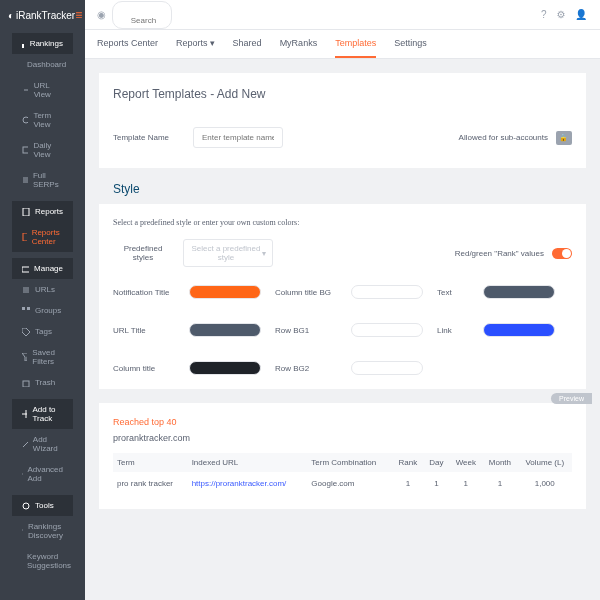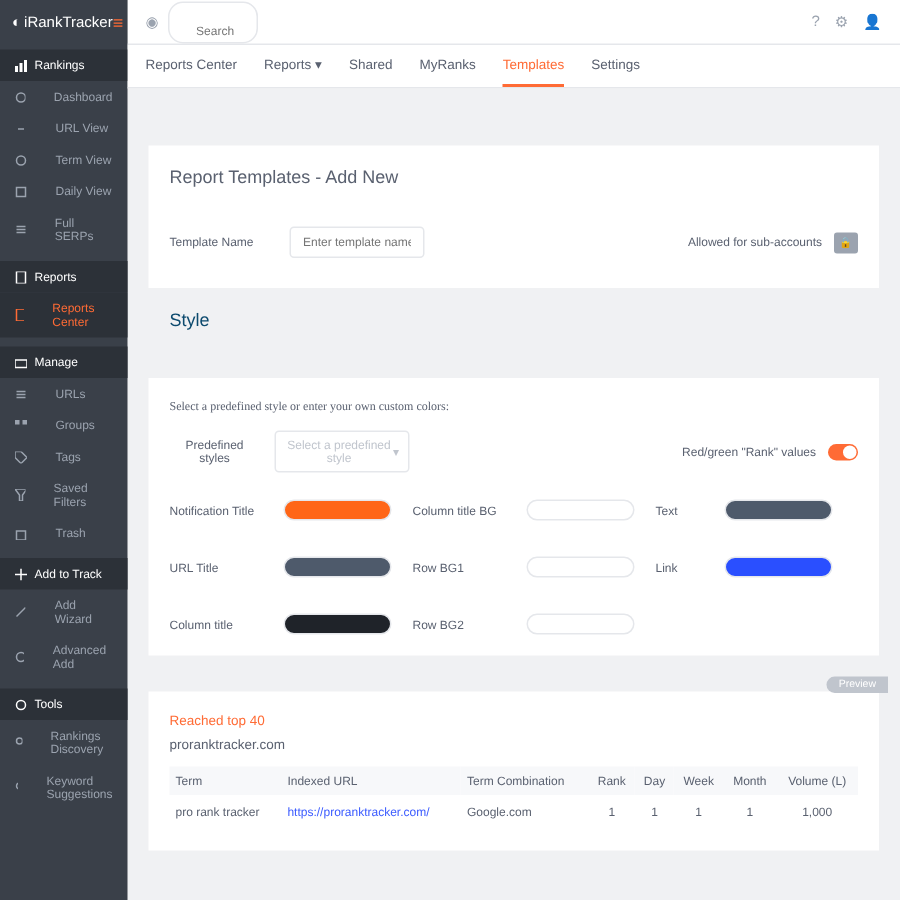--- a/index.html
+++ b/index.html
@@ -2,39 +2,39 @@
 <html><head>
 <meta charset="utf-8">
 <style>
 * { margin:0; padding:0; box-sizing:border-box; font-family:-apple-system,Arial,sans-serif; }
 body { background:#f0f1f3; font-size:10px; color:#5a6170; width:600px; height:600px; overflow:hidden; }
 .app { display:flex; height:600px; }
 .sidebar { width:85px; background:#3a4049; color:#9ba3af; display:flex; flex-direction:column; font-size:8px; }
 .logo { display:flex; align-items:center; justify-content:space-between; padding:6px 8px; height:30px; background:#3a4049; }
 .logo-text { color:#fff; font-size:10px; font-weight:500; display:flex; align-items:center; gap:2px; }
 .burger { color:#ff6b35; font-size:12px; }
-.nav-section { padding:3px 0; }
+.nav-section { padding:3px 12px; }
 .nav-header { padding:6px 10px; color:#fff; font-size:8px; cursor:pointer; display:flex; align-items:center; gap:5px; }
 .nav-header.active-dark { background:#2c3138; }
-.nav-item { padding:6px 10px; color:#9ba3af; font-size:8px; cursor:pointer; display:flex; align-items:center; gap:19px; }
+.nav-item { padding:6px 10px; color:#9ba3af; font-size:8px; cursor:pointer; display:flex; align-items:center; gap:5px; }
 .nav-item.active { background:#2c3138; color:#ff6b35; }
 .main { flex:1; display:flex; flex-direction:column; overflow-y:auto; }
 .topbar { background:#fff; padding:6px 12px; display:flex; align-items:center; gap:8px; border-bottom:1px solid #e5e7eb; height:30px; }
 .search-wrap { display:flex; align-items:center; gap:6px; }
 .eye-icon { color:#9ba3af; font-size:10px; }
 .search-input { border:1px solid #e5e7eb; border-radius:10px; padding:14px 8px 3px 18px; font-size:8px; width:60px; position:relative; }
 .search-box { position:relative; }
 .search-box::before { content:"🔍"; position:absolute; left:5px; top:3px; font-size:8px; color:#9ba3af; }
 .topbar-right { margin-left:auto; display:flex; gap:10px; color:#9ba3af; font-size:10px; }
 .topbar-icon { cursor:pointer; }
 .tabs { background:#fff; padding:8px 12px 0; display:flex; gap:18px; border-bottom:1px solid #e5e7eb; }
 .tab { padding:0 0 8px 0; font-size:9px; color:#5a6170; cursor:pointer; }
 .tab.active { color:#ff6b35; border-bottom:2px solid #ff6b35; }
 .content { padding:14px; }
-.section { background:#fff; border-radius:0; padding:14px; margin-bottom:14px;margin-top:24px; }
+.section { background:#fff; border-radius:0; padding:14px; margin-bottom:14px; }
 .section-title { font-size:12px; color:#5a6170; font-weight:400; }
 .section-main-title { margin-bottom:20px; }
 .form-row { display:flex; align-items:center; gap:20px; padding:6px 0; }
 .form-label { font-size:8px; color:#5a6170; width:60px; }
 .text-input { border:1px solid #e5e7eb; border-radius:3px; padding:5px 8px; font-size:8px; width:90px; color:#9ba3af; }
 .form-right { margin-left:auto; display:flex; align-items:center; gap:8px; }
 .lock-badge { width:16px; height:14px; background:#9ba3af; border-radius:2px; display:flex; align-items:center; justify-content:center; color:#fff; font-size:7px; }
 .style-title { font-size:12px; color:#0c4a6e; padding:0 14px 8px; }
 .hint-text { font-size:8px; color:#5a6170; margin-bottom:12px;font-family:Liberation Serif, serif; }
 .style-grid { display:grid; grid-template-columns:70px 80px 70px 80px 40px 80px; gap:24px 6px; align-items:center; }

